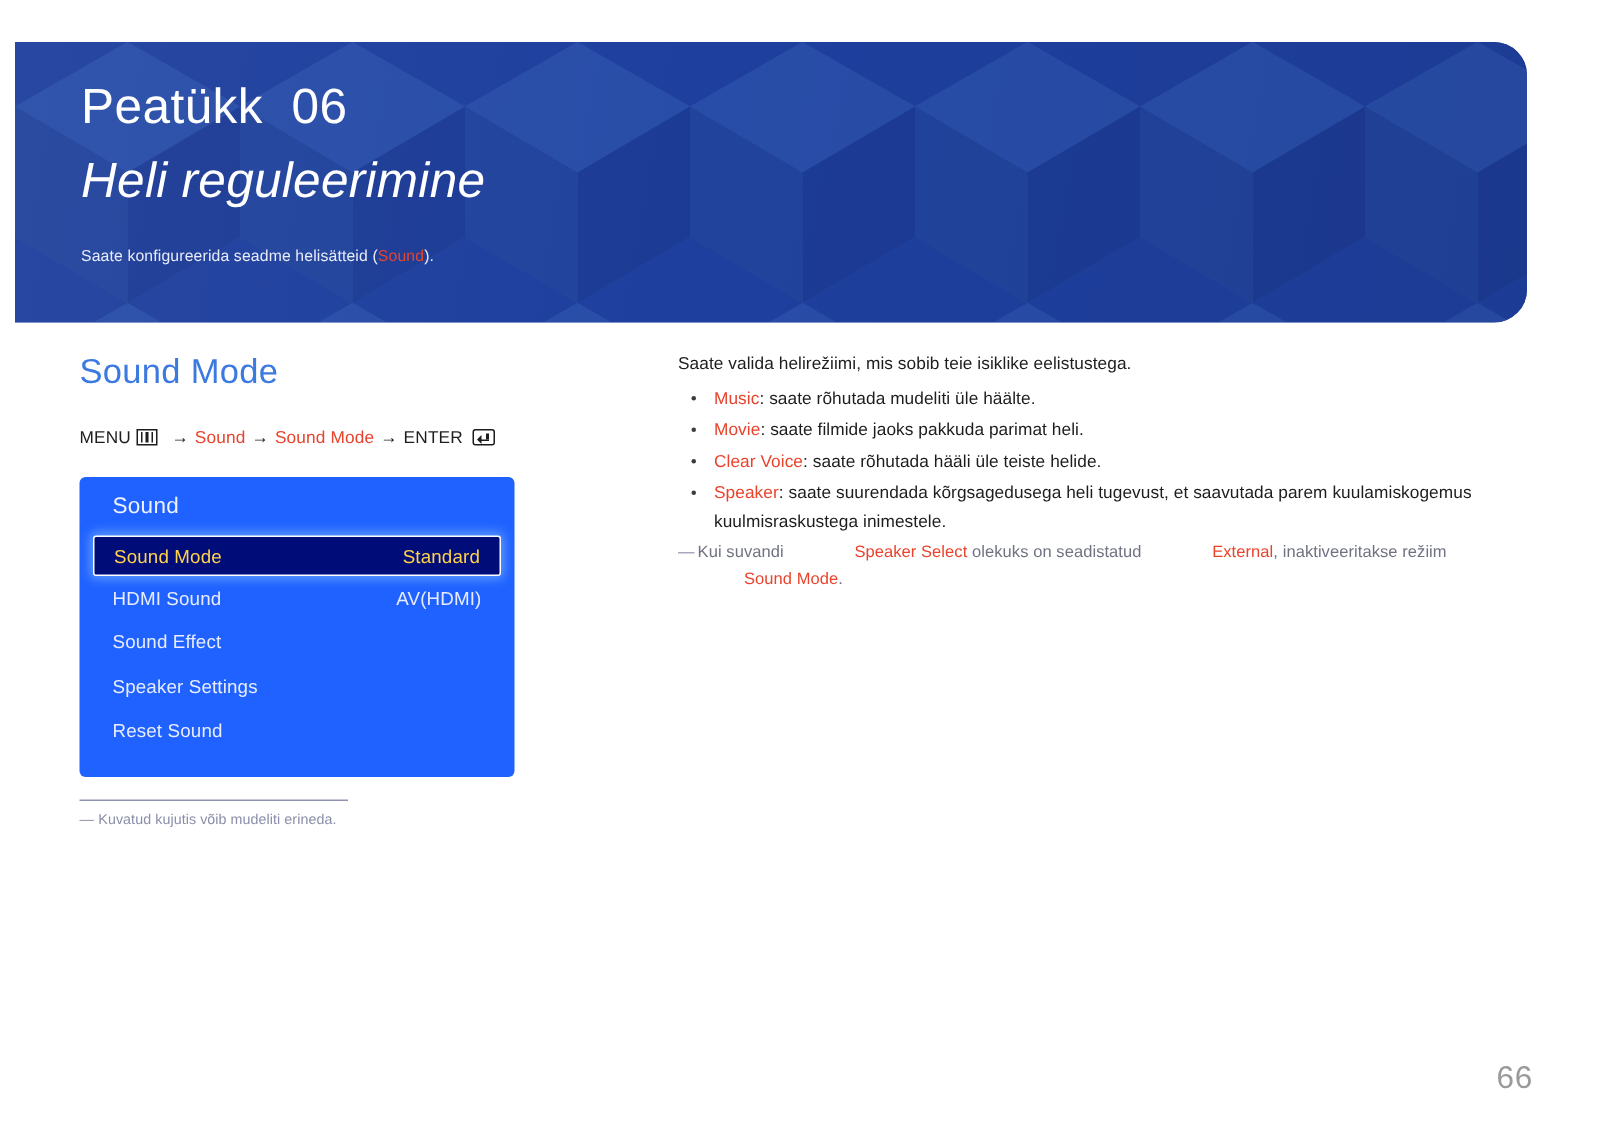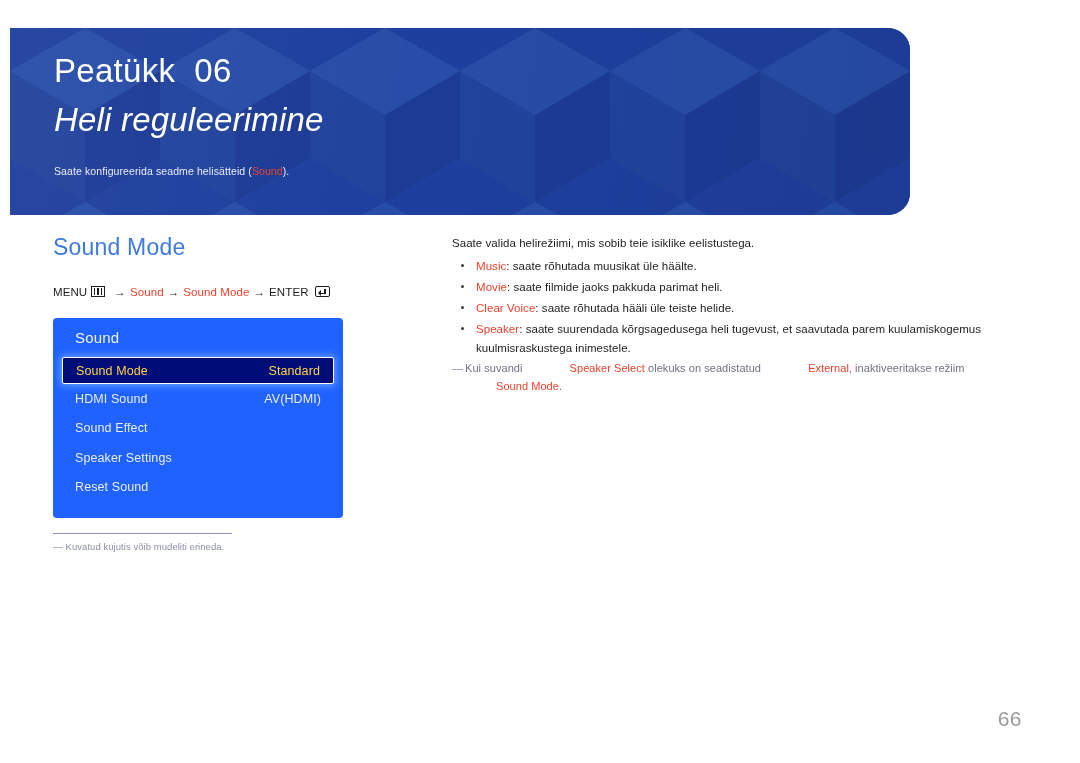--- a/index.html
+++ b/index.html
@@ -14,21 +14,21 @@
     -webkit-font-smoothing: antialiased;
     overflow: hidden;
     position: relative;
   }
 
   
   .header {
     position: absolute;
     left: 10px;
     top: 28px;
-    width: 900px;
+    width: 1008px;
     height: 187px;
     background: #1e3f9e;
     border-radius: 0 22px 22px 0;
     overflow: hidden;
   }
   .header .cubes {
     position: absolute;
     inset: 0;
     opacity: 1;
   }
@@ -350,21 +350,21 @@
 </div>
 
 <div class="footnote">
   <hr>
   <div class="txt"><span class="dash">―</span><span>Kuvatud kujutis võib mudeliti erineda.</span></div>
 </div>
 
 <div class="right-col">
   <div class="intro">Saate valida helirežiimi, mis sobib teie isiklike eelistustega.</div>
   <ul class="bullets">
-    <li><span class="kw">Music</span><span>: saate rõhutada muusikat üle häälte.</span></li>
+    <li><span class="kw">Music</span><span>: saate rõhutada mudeliti üle häälte.</span></li>
     <li><span class="kw">Movie</span><span>: saate filmide jaoks pakkuda parimat heli.</span></li>
     <li><span class="kw">Clear Voice</span><span>: saate rõhutada hääli üle teiste helide.</span></li>
     <li><span class="kw">Speaker</span><span>: saate suurendada kõrgsagedusega heli tugevust, et saavutada parem kuulamiskogemus kuulmisraskustega inimestele.</span></li>
   </ul>
   <div class="note"><span class="dash">―</span><span>Kui suvandi </span><span class="kwb">Speaker Select</span><span> olekuks on seadistatud </span><span class="kwb">External</span><span>, inaktiveeritakse režiim </span><span class="kwb">Sound Mode</span><span>.</span></div>
 </div>
 
 <div class="page-num">66</div>
 
 </body></html>

